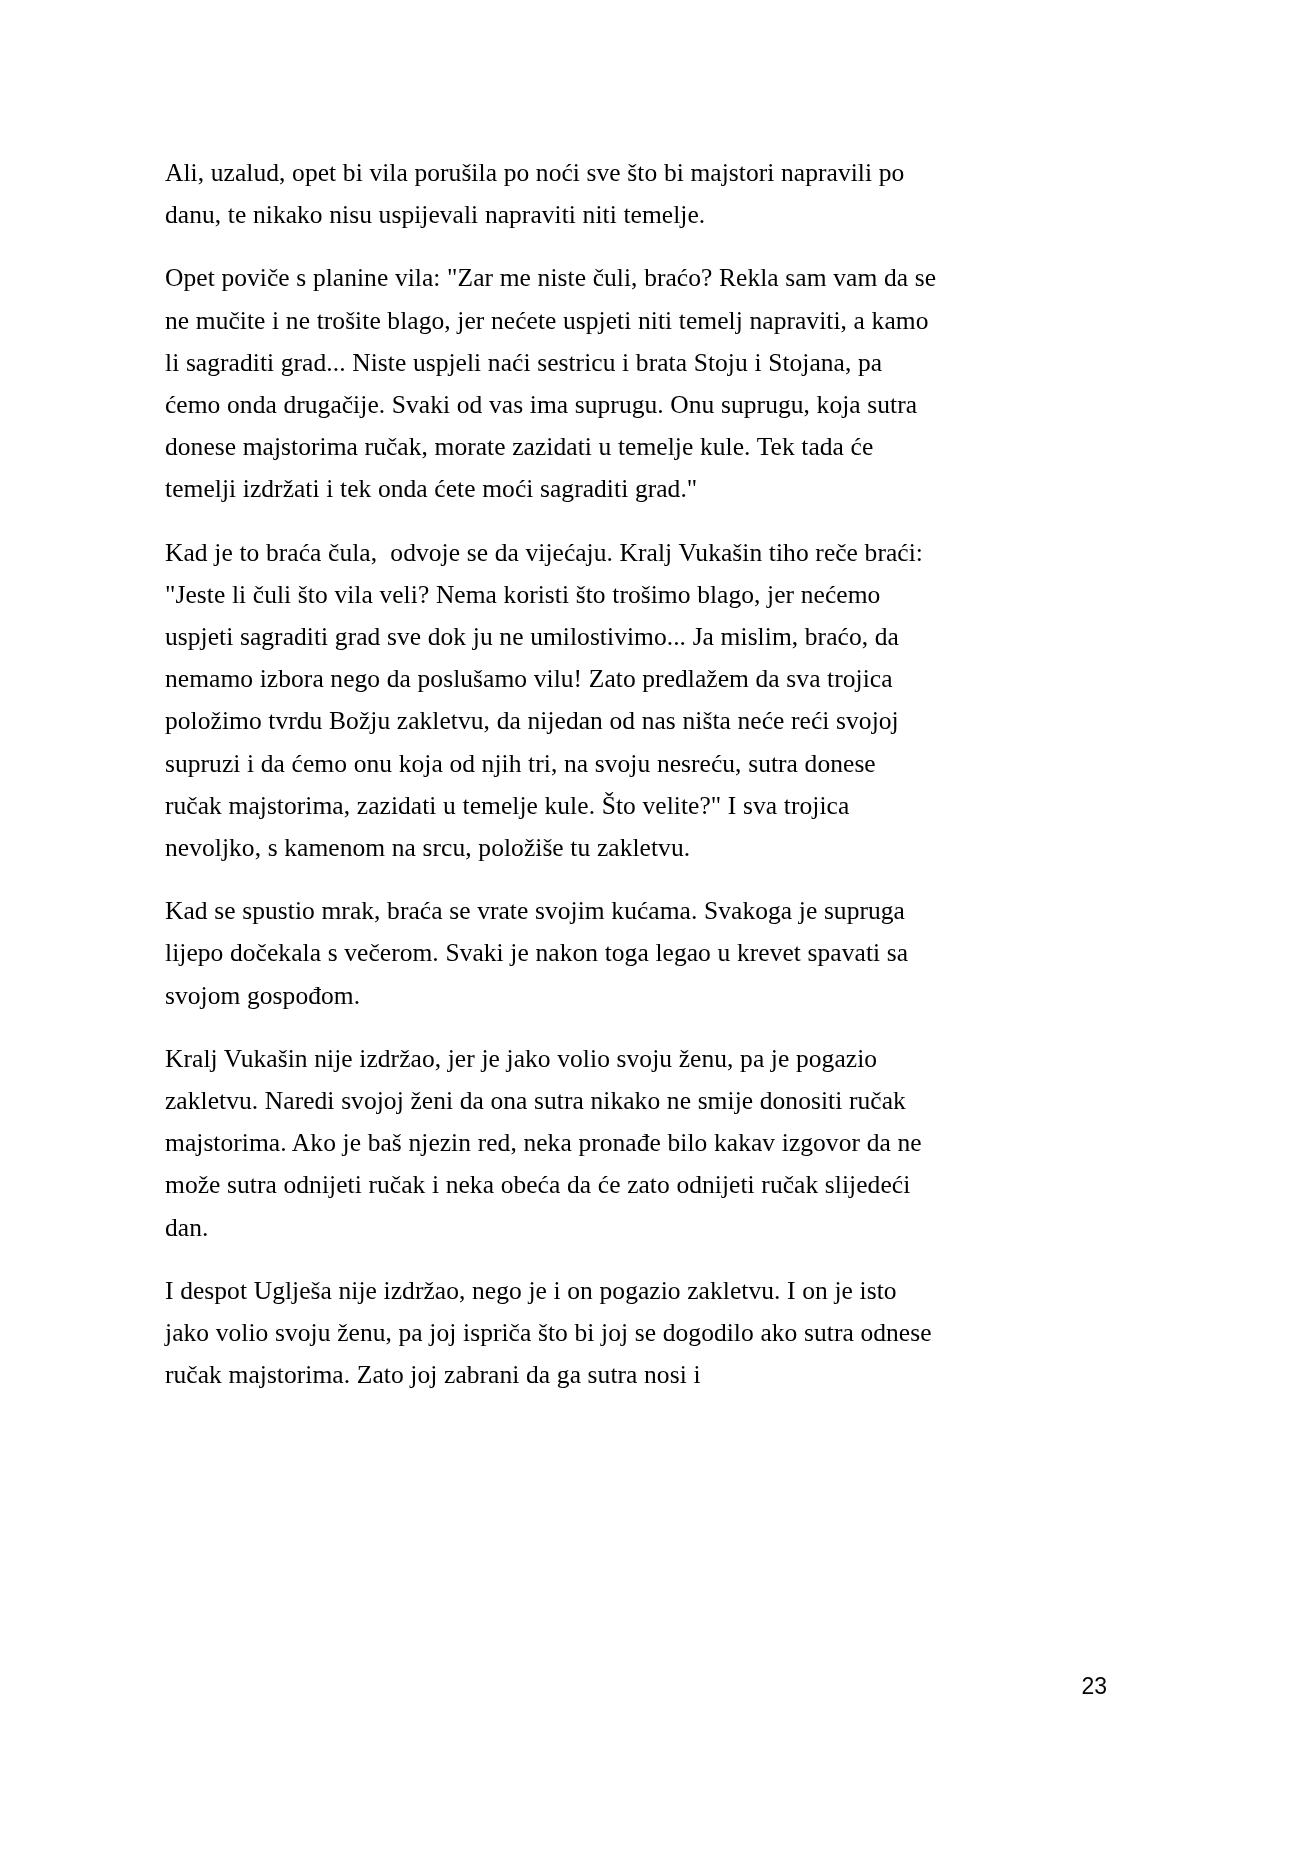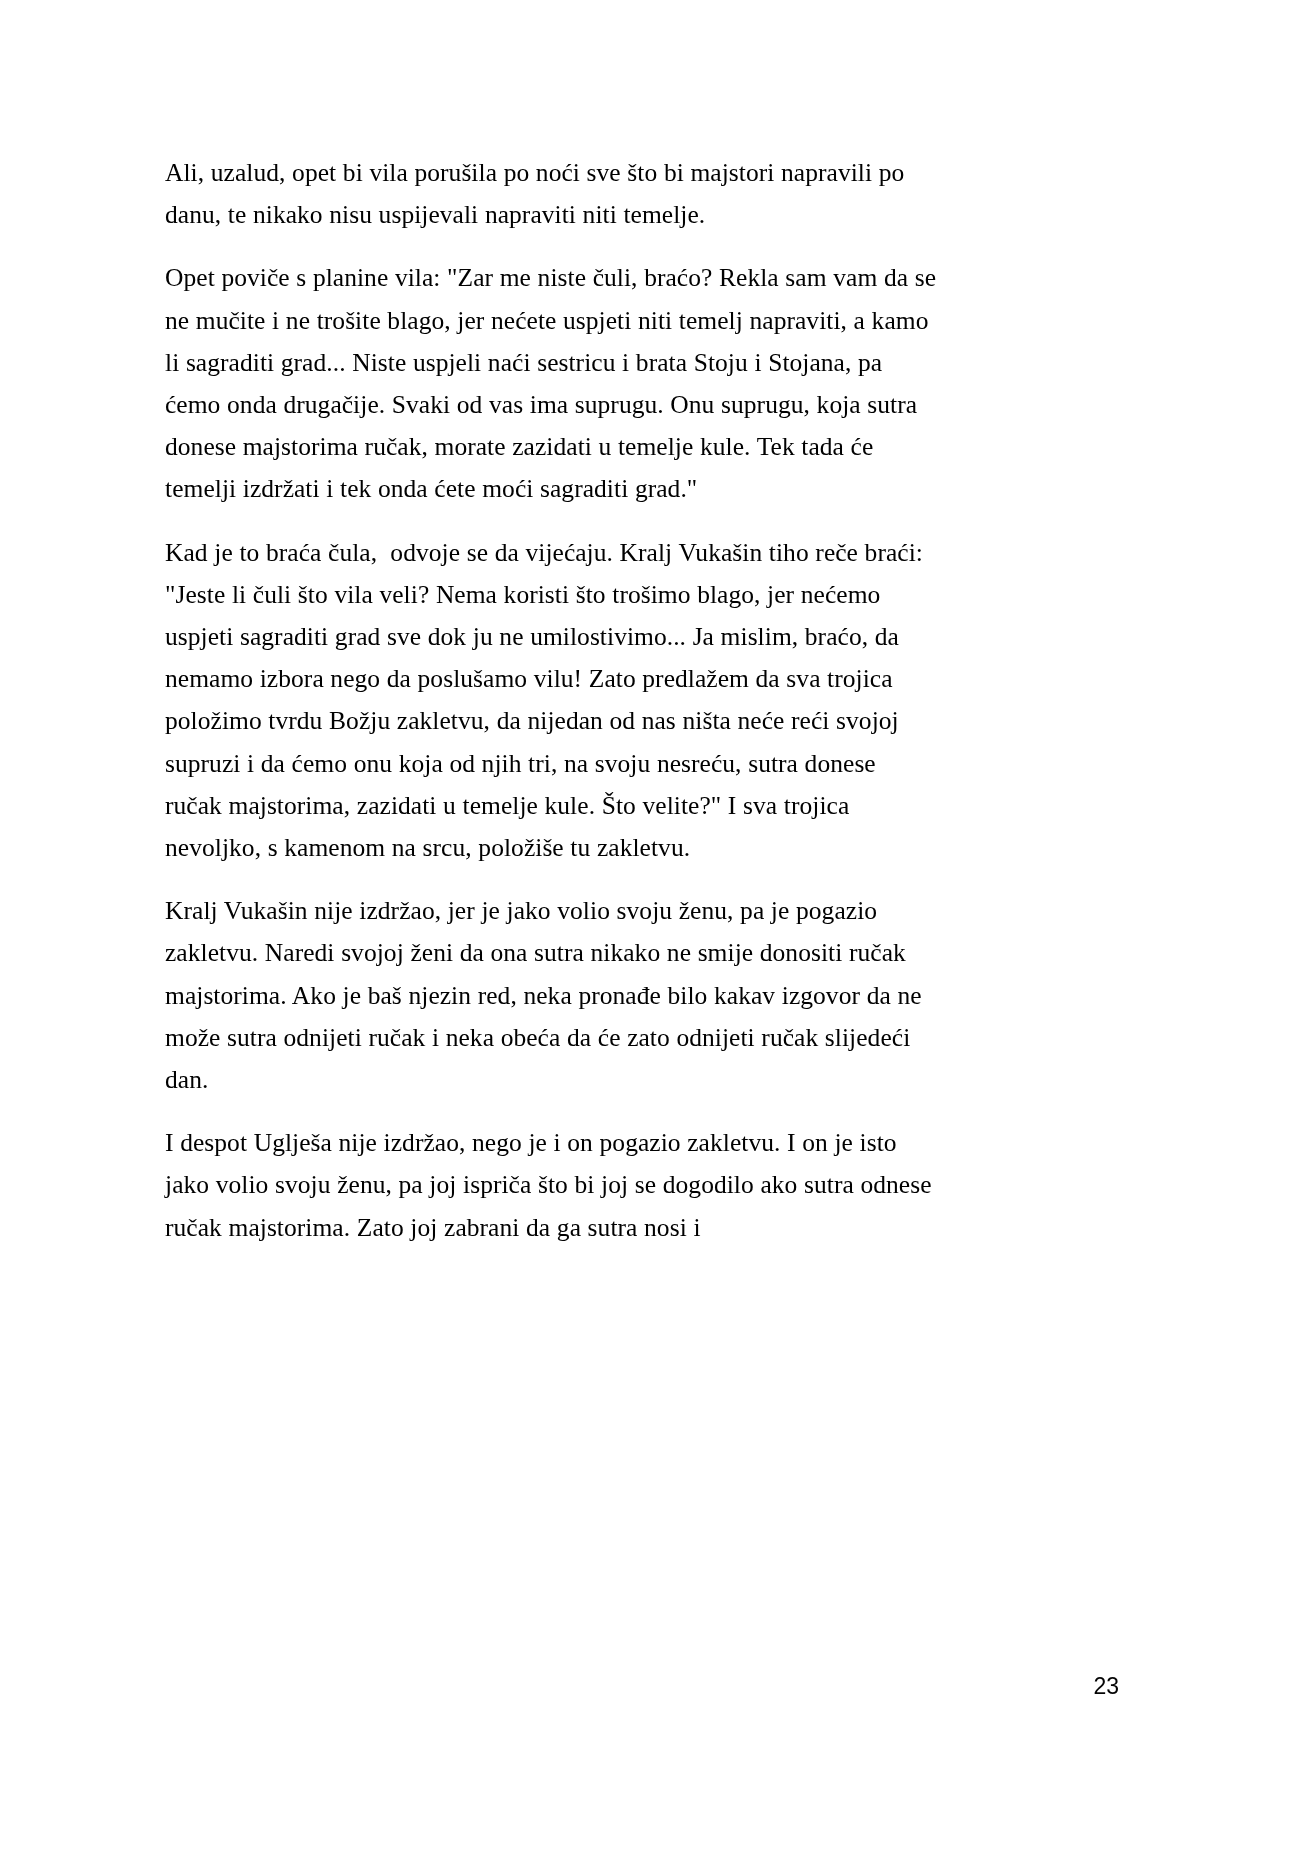--- a/index.html
+++ b/index.html
@@ -32,38 +32,39 @@
     white-space: pre-wrap;
     word-spacing: 0.2px;
     letter-spacing: 0.05px;
     -webkit-font-smoothing: antialiased;
   }
   .para:last-child {
     margin-bottom: 16px;
   }
   .page-number {
     position: absolute;
-    left: 12px;
+    left: 0;
     top: 1672px;
     width: 1107px;
     text-align: right;
     font-family: "Liberation Sans", "DejaVu Sans", sans-serif;
     font-size: 23px;
     line-height: 28px;
     color: #050505;
   }
 </style>
 </head>
 <body>
 
 <div class="page">
 
   <div class="text-column">
     <p class="para">Ali, uzalud, opet bi vila porušila po noći sve što bi majstori napravili po danu, te nikako nisu uspijevali napraviti niti temelje.</p>
     <p class="para">Opet poviče s planine vila: "Zar me niste čuli, braćo? Rekla sam vam da se ne mučite i ne trošite blago, jer nećete uspjeti niti temelj napraviti, a kamo li sagraditi grad... Niste uspjeli naći sestricu i brata Stoju i Stojana, pa ćemo onda drugačije. Svaki od vas ima suprugu. Onu suprugu, koja sutra donese majstorima ručak, morate zazidati u temelje kule. Tek tada će temelji izdržati i tek onda ćete moći sagraditi grad."</p>
     <p class="para">Kad je to braća čula,  odvoje se da vijećaju. Kralj Vukašin tiho reče braći: "Jeste li čuli što vila veli? Nema koristi što trošimo blago, jer nećemo uspjeti sagraditi grad sve dok ju ne umilostivimo... Ja mislim, braćo, da nemamo izbora nego da poslušamo vilu! Zato predlažem da sva trojica položimo tvrdu Božju zakletvu, da nijedan od nas ništa neće reći svojoj supruzi i da ćemo onu koja od njih tri, na svoju nesreću, sutra donese ručak majstorima, zazidati u temelje kule. Što velite?" I sva trojica nevoljko, s kamenom na srcu, položiše tu zakletvu.</p>
+    <p class="para">Kad se spustio mrak, braća se vrate svojim kućama. Svakoga je supruga lijepo dočekala s večerom. Svaki je nakon toga legao u krevet spavati sa svojom gospođom.</p>
     <p class="para">Kralj Vukašin nije izdržao, jer je jako volio svoju ženu, pa je pogazio zakletvu. Naredi svojoj ženi da ona sutra nikako ne smije donositi ručak majstorima. Ako je baš njezin red, neka pronađe bilo kakav izgovor da ne može sutra odnijeti ručak i neka obeća da će zato odnijeti ručak slijedeći dan.</p>
     <p class="para">I despot Uglješa nije izdržao, nego je i on pogazio zakletvu. I on je isto jako volio svoju ženu, pa joj ispriča što bi joj se dogodilo ako sutra odnese ručak majstorima. Zato joj zabrani da ga sutra nosi i</p>
   </div>
 
   <div class="page-number">23</div>
 
 </div>
 
 </body></html>

